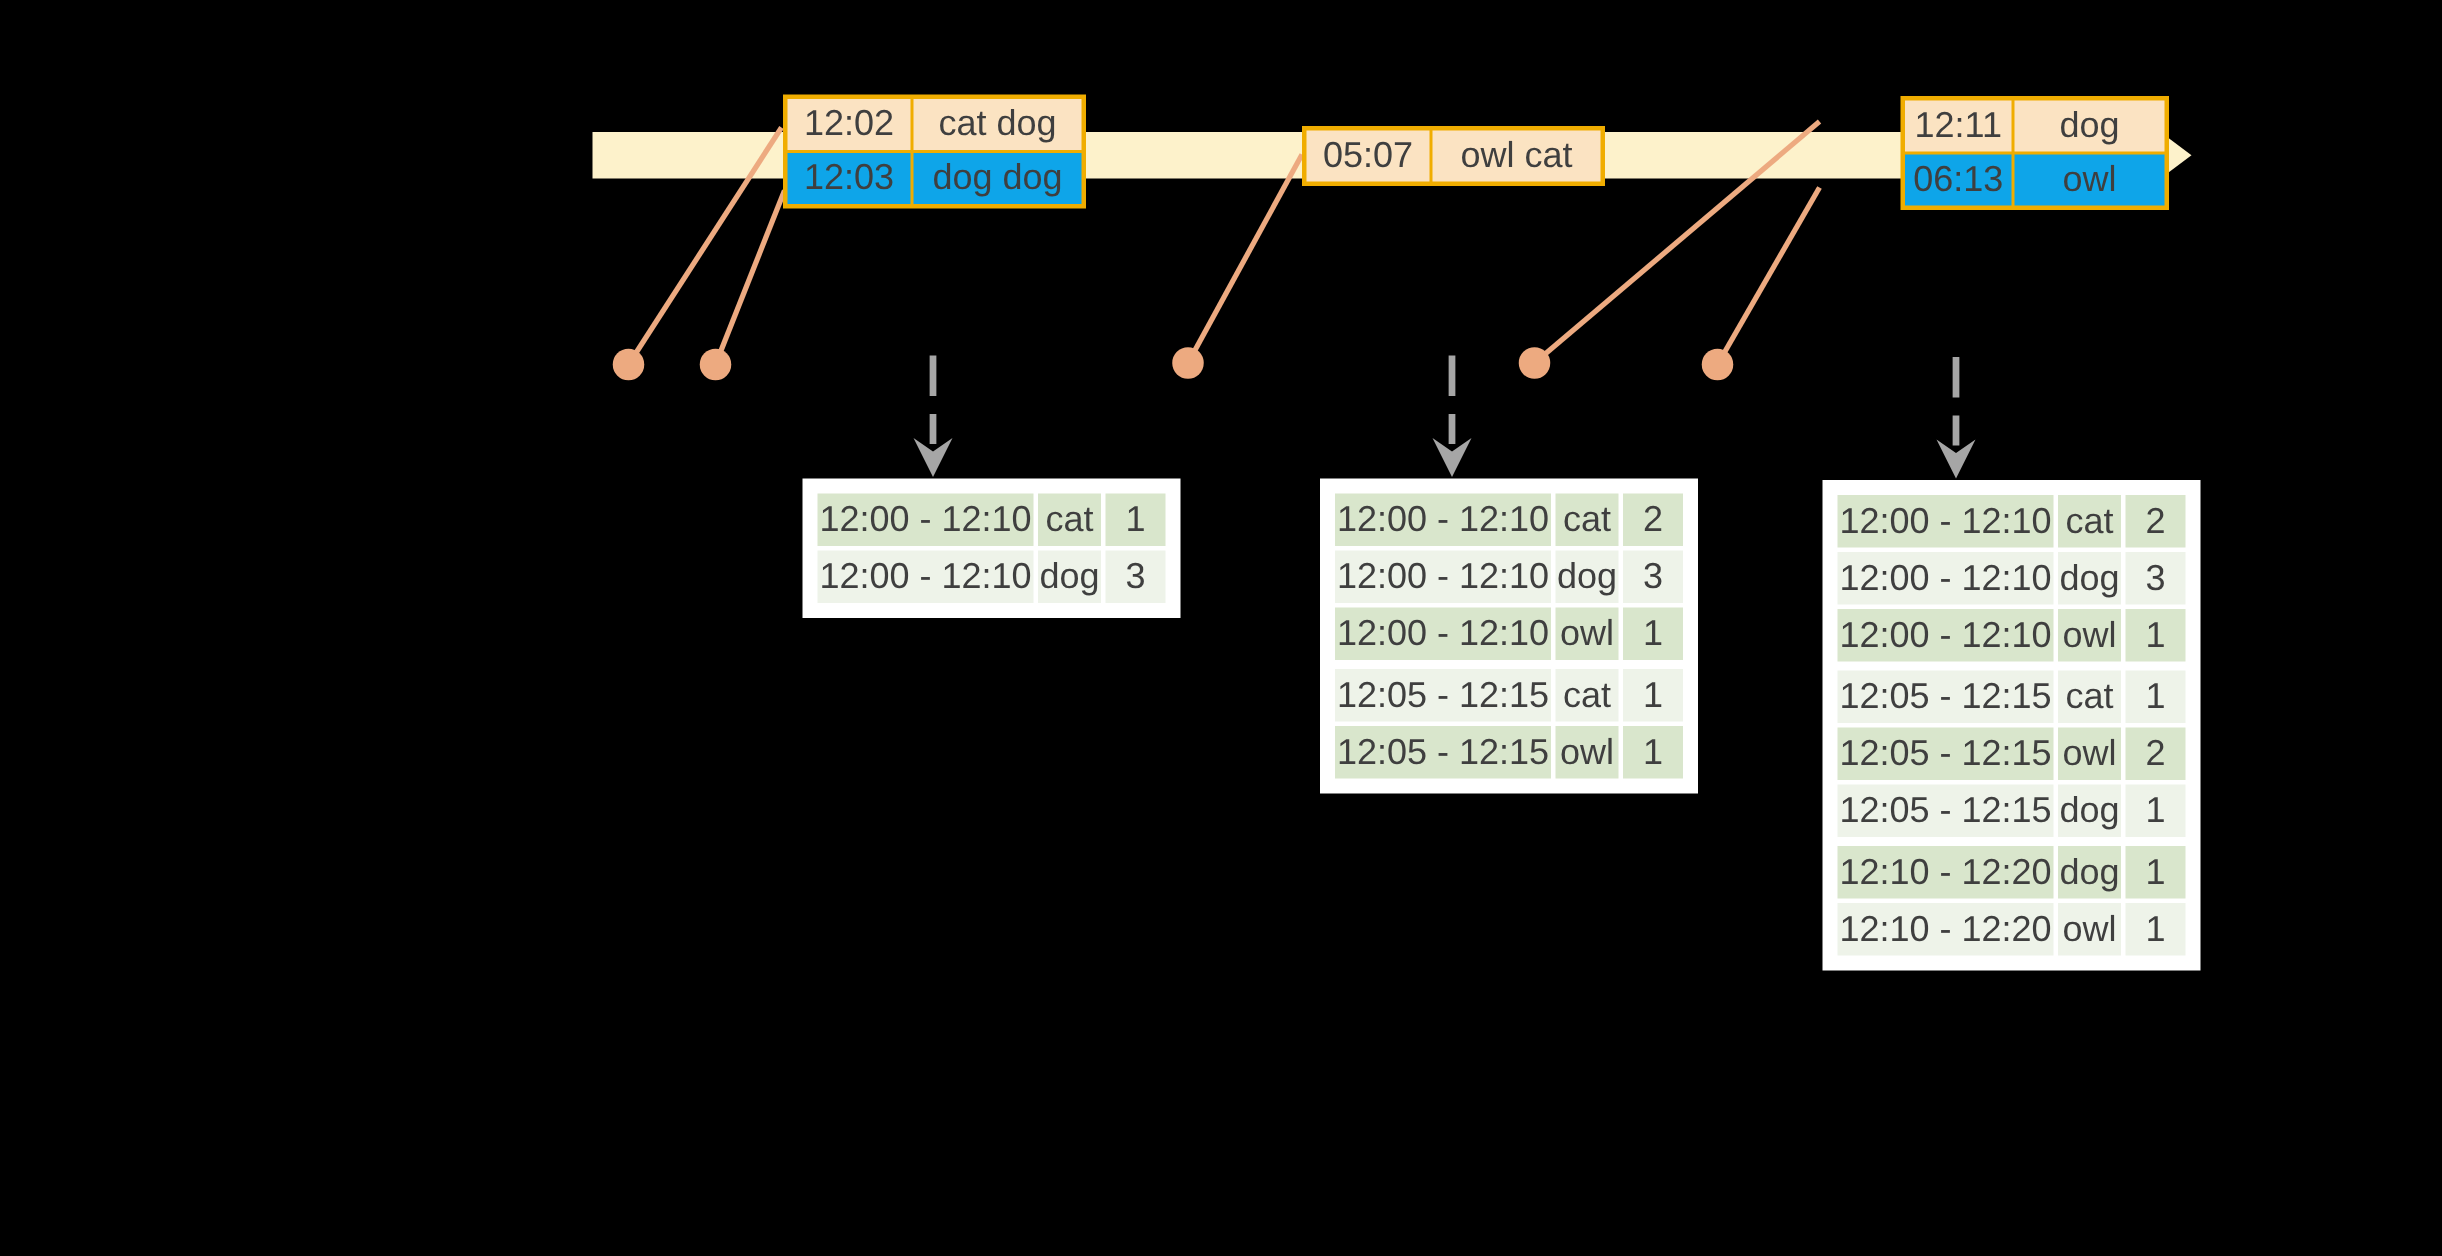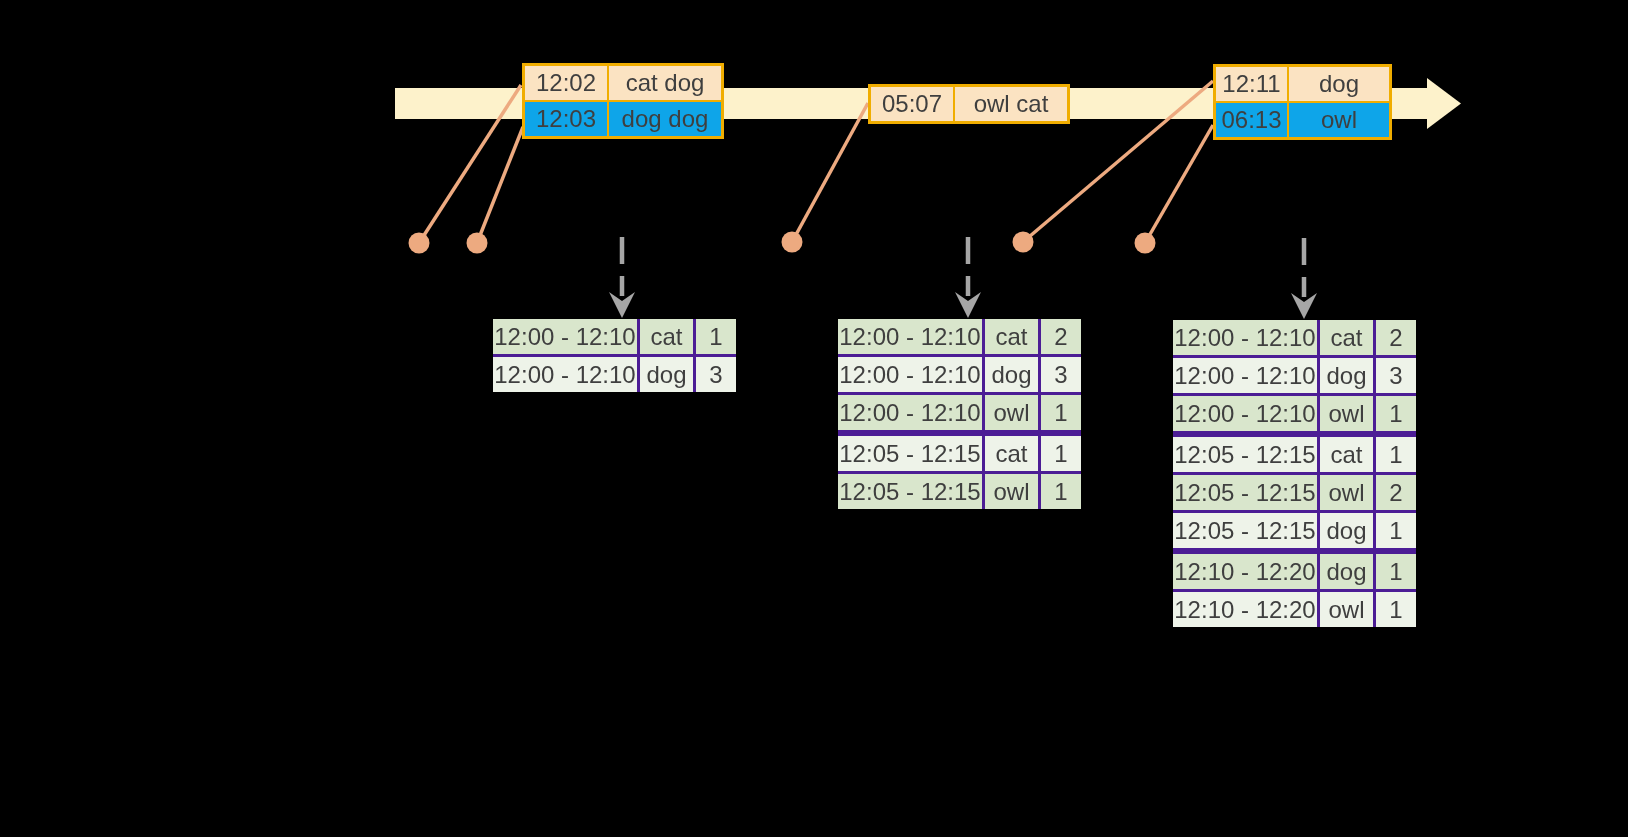--- a/index.html
+++ b/index.html
@@ -21,27 +21,27 @@
   .etable{background:#f0ad00;padding:3px;gap:2px;}
   .etable .trow{gap:2px;height:34px;}
   .etable .trow .tcell{background:#fbe3c2;}
   .etable .trow.alt .tcell{background:#0ea5e9;}
   .etable .time{width:82px;}
   .etable .words{width:112px;}
   .etable.narrow .time{width:71px;}
   .etable.narrow .words{width:100px;}
 
   
-  .gtable{background:#4c1d95;padding:0;gap:3px;}
+  .gtable{background:#ffffff;padding:10px;gap:3px;margin-left:42px;}
   .gtable .trow{gap:3px;height:35px;}
   .gtable .trow.newgroup{margin-top:3px;}
   .gtable .trow .tcell{background:#d9e6cc;}
   .gtable .trow.alt .tcell{background:#eef3e9;}
   .gtable .window{width:144px;}
-  .gtable .word{width:53px;}
+  .gtable .word{width:42px;}
   .gtable .count{width:40px;}
 </style>
 </head>
 <body>
 
 <svg id="overlay" xmlns="http://www.w3.org/2000/svg" width="1628" height="837">
 
   <rect x="395" y="88" width="1032" height="31" fill="#fdf2cb"></rect>
   <polygon points="1427,78 1461,103.5 1427,129" fill="#fdf2cb"></polygon>
 
@@ -87,21 +87,21 @@
     </div>
   </div>
 
 <div class="dtable etable" style="left:868px;top:84px;">
     <div class="trow">
       <div class="tcell time">05:07</div>
       <div class="tcell words">owl cat</div>
     </div>
   </div>
 
-<div class="dtable etable narrow" style="left:1213px;top:64px;align-items:flex-end;">
+<div class="dtable etable narrow" style="left:1267px;top:64px;align-items:flex-end;">
     <div class="trow">
       <div class="tcell time">12:11</div>
       <div class="tcell words">dog</div>
     </div>
     <div class="trow alt">
       <div class="tcell time">06:13</div>
       <div class="tcell words">owl</div>
     </div>
   </div>
 

